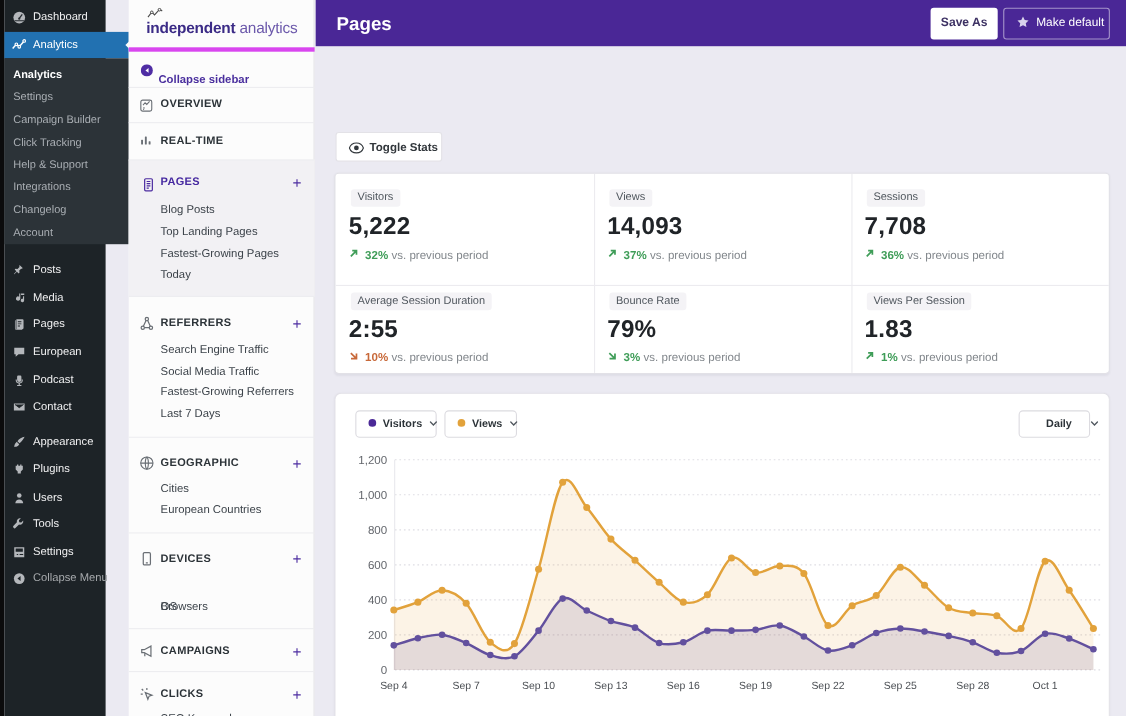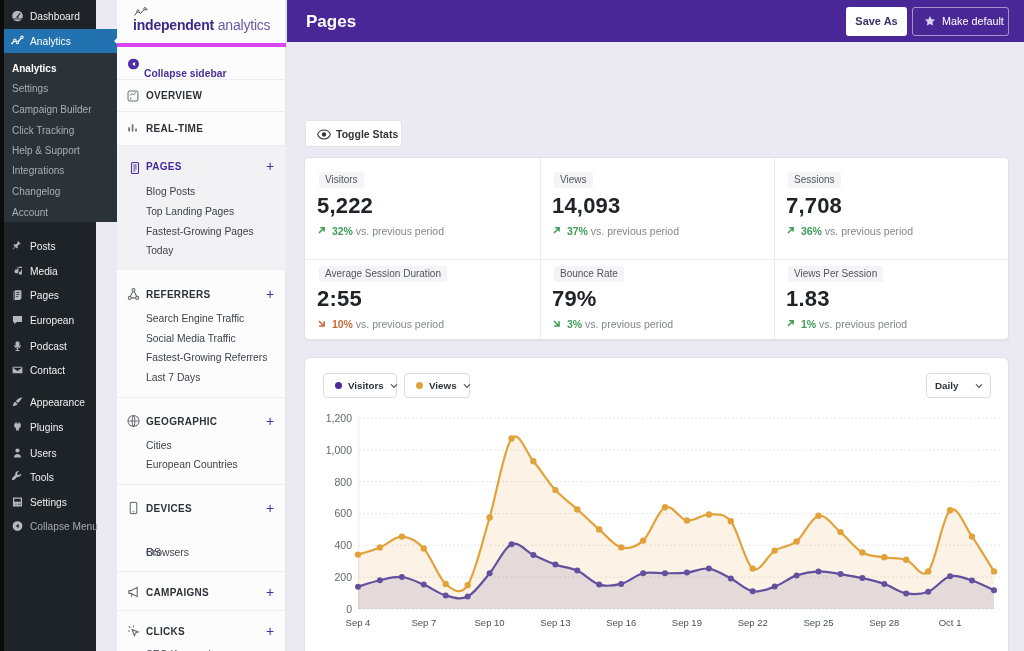--- a/index.html
+++ b/index.html
@@ -391,18 +391,18 @@
             <text x="579.3" y="268" text-anchor="middle">Sep 28</text>
             <text x="645.1" y="268" text-anchor="middle">Oct 1</text>
           </g>
 </svg>
       <div class="drop" style="left:18px;width:74px;padding-left:11px"><span class="dot" style="background:#4b2997"></span>Visitors<svg class="chev" viewBox="0 0 12 12">
             <path d="M2 4l4 4 4-4" fill="none" stroke="#50575e" stroke-width="1.8" stroke-linecap="round"></path>
           </svg></div>
       <div class="drop" style="left:99px;width:66px;padding-left:11px"><span class="dot" style="background:#e2a23b"></span>Views<svg class="chev" viewBox="0 0 12 12">
             <path d="M2 4l4 4 4-4" fill="none" stroke="#50575e" stroke-width="1.8" stroke-linecap="round"></path>
           </svg></div>
-      <div class="drop" style="left:621px;width:65px;padding-left:8px">Daily<svg class="chev" style="margin-left:17px" viewBox="0 0 12 12">
+      <div class="drop" style="left:621px;width:65px;padding-left:24px">Daily<svg class="chev" style="margin-left:17px" viewBox="0 0 12 12">
             <path d="M2 4l4 4 4-4" fill="none" stroke="#50575e" stroke-width="1.8" stroke-linecap="round"></path>
           </svg></div>
     </div>
   </div>
 </div>
 
 </body></html>

